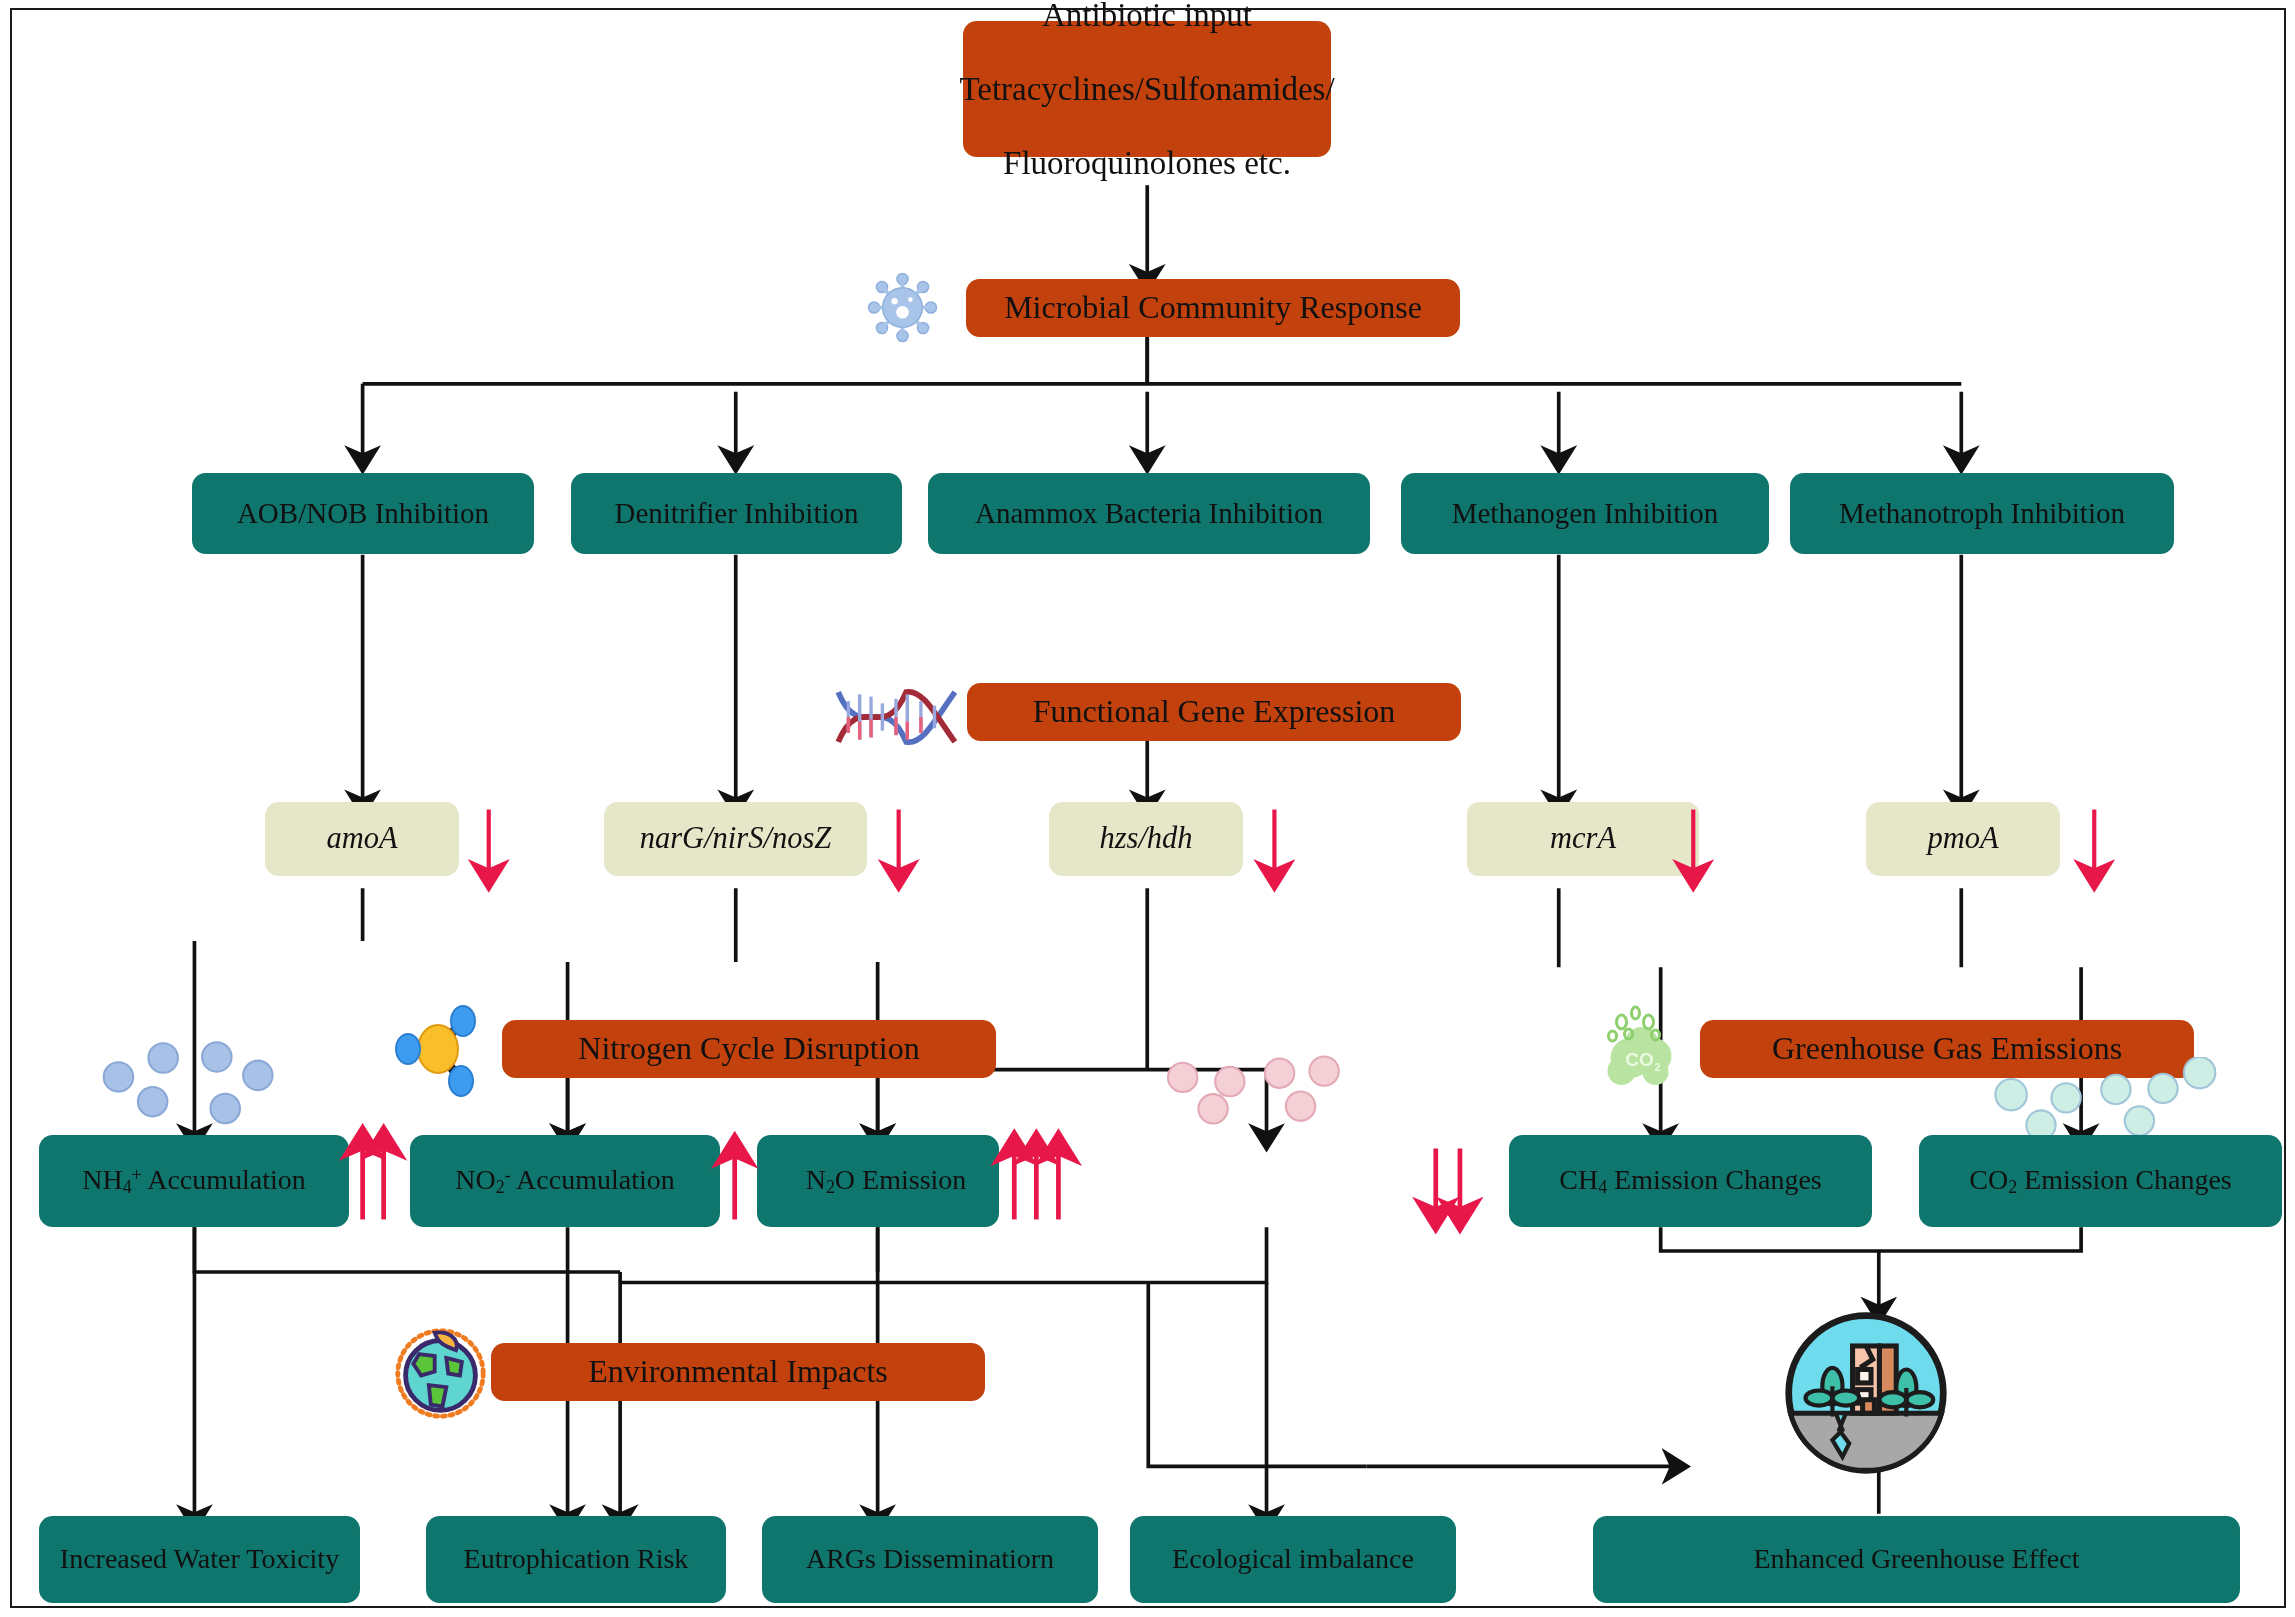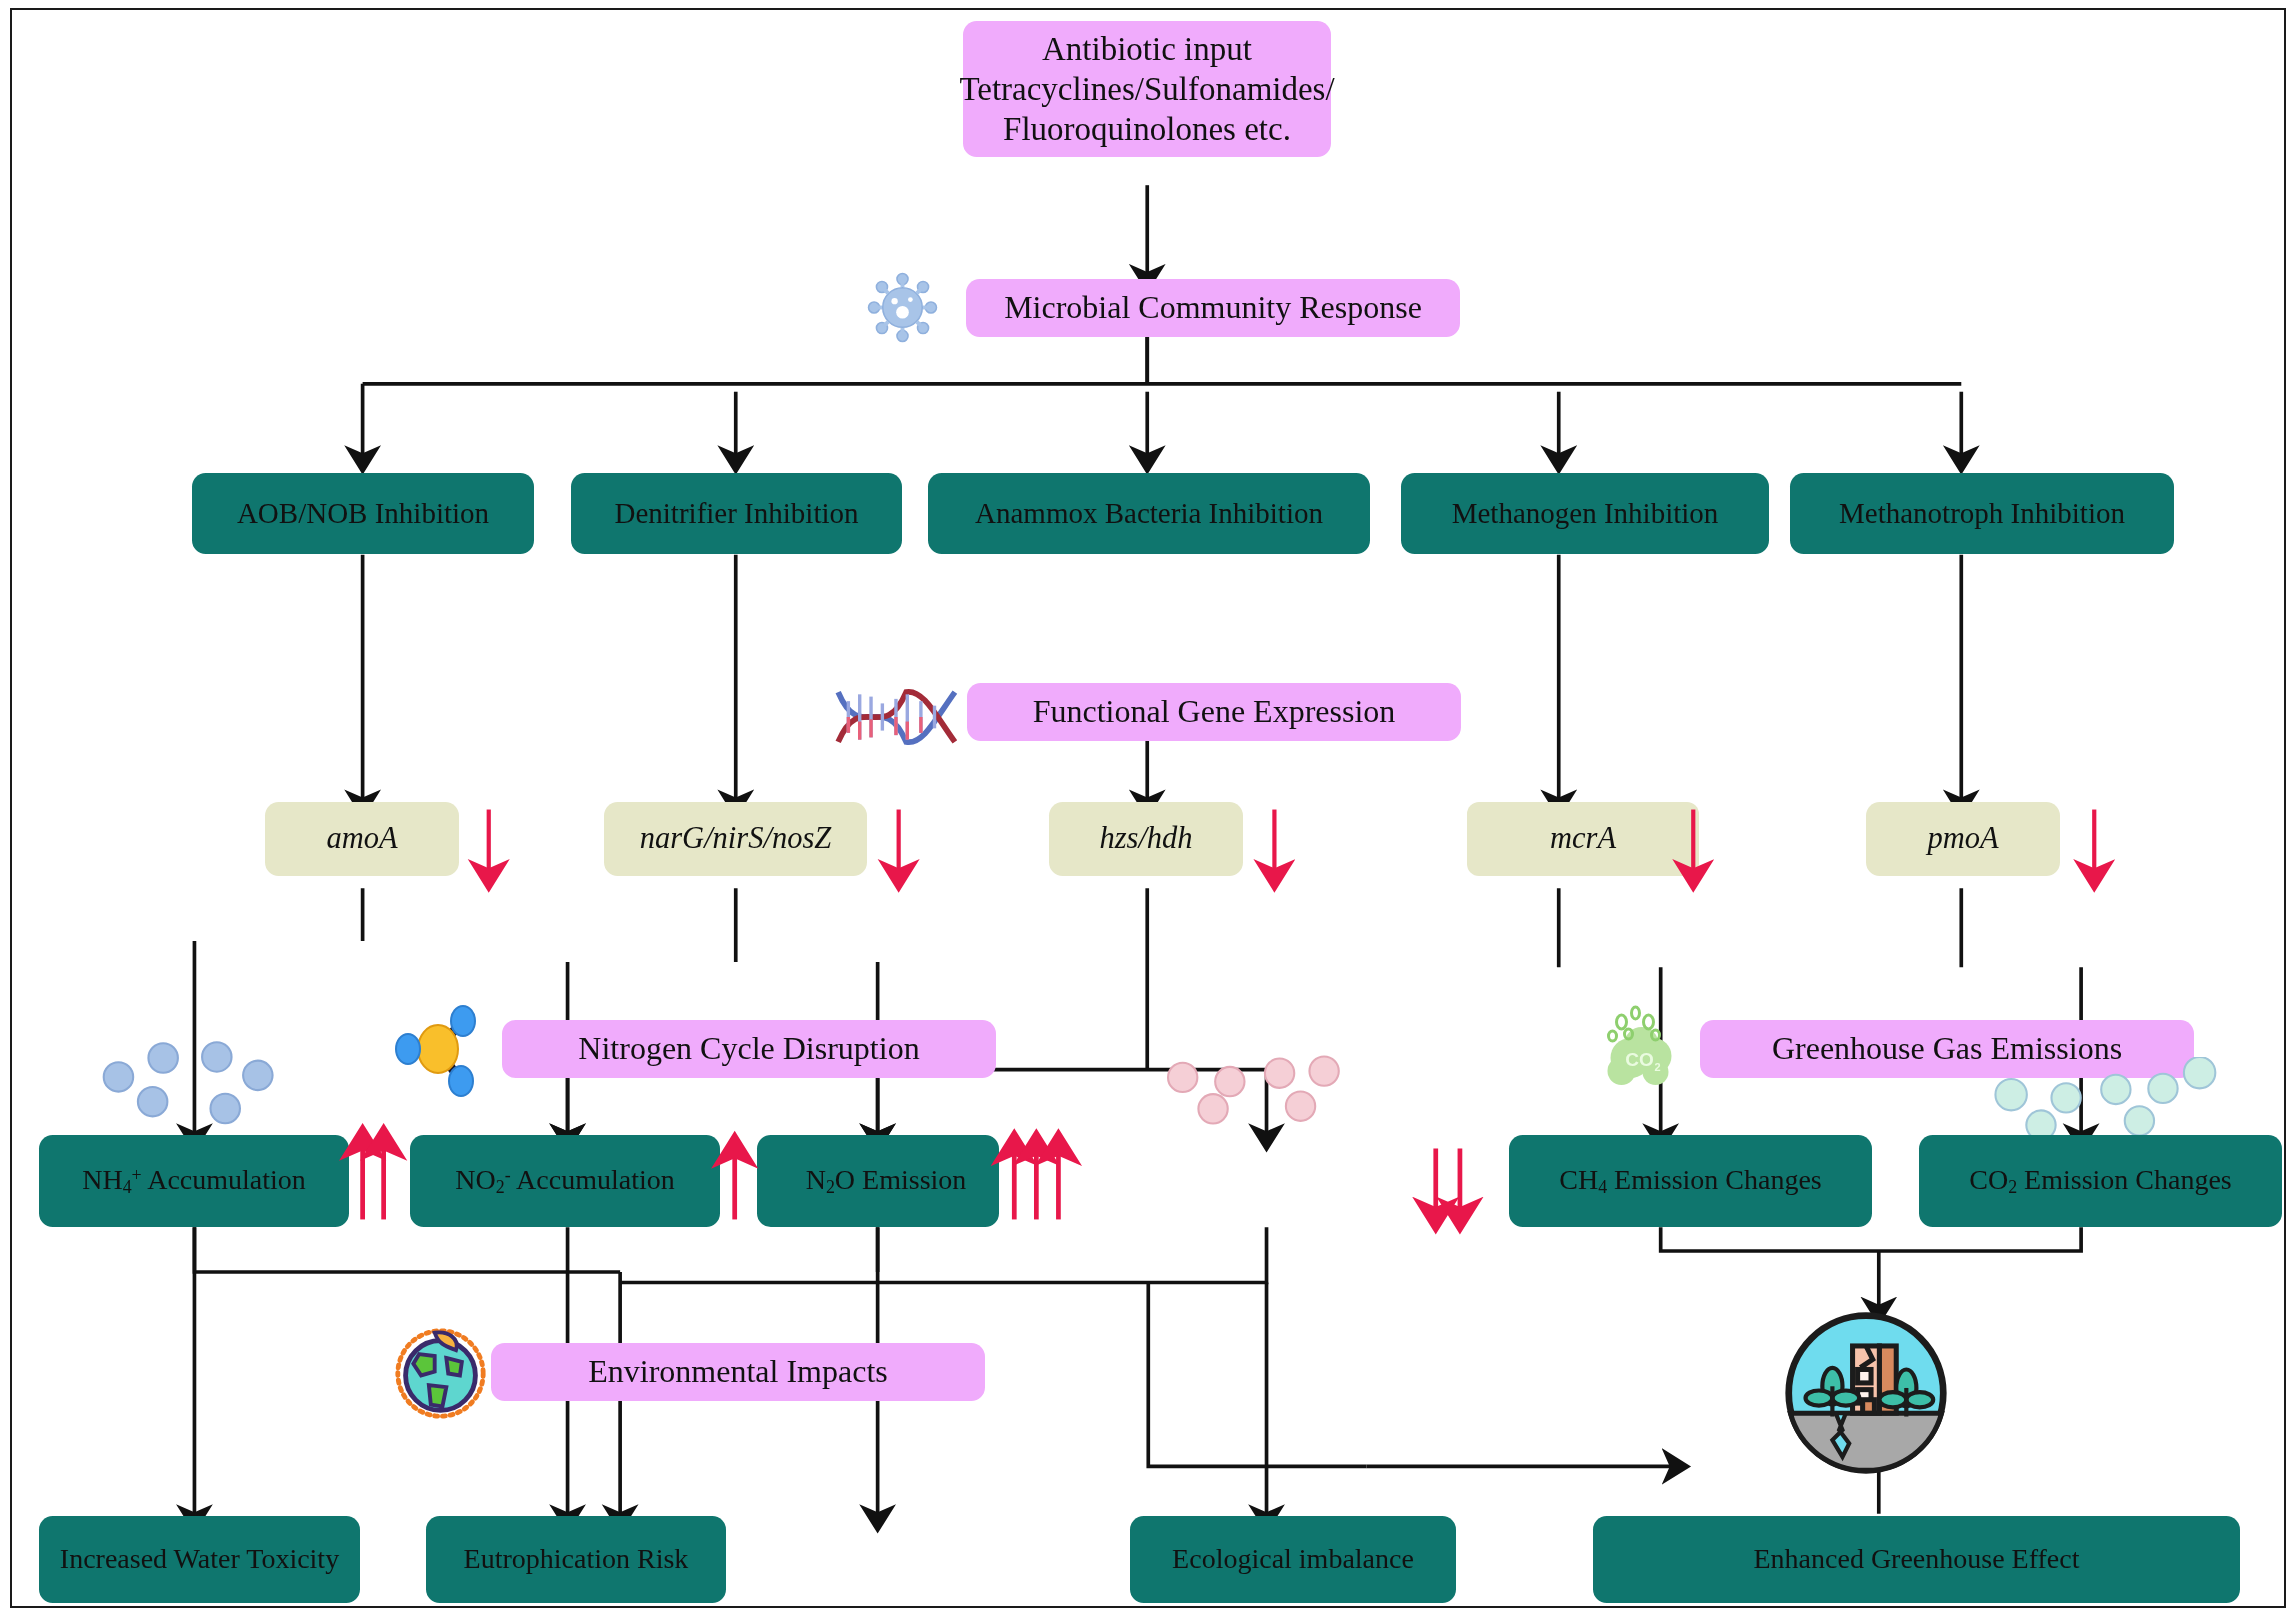--- a/index.html
+++ b/index.html
@@ -2,21 +2,21 @@
 <html style="font-size:8.4px"><head>
 <meta charset="utf-8">
 <style>
   html,body{margin:0;padding:0;background:#ffffff;}
   body{font-family:"Liberation Serif","DejaVu Serif",serif;}
   #stage{position:relative;width:2295px;height:1618px;background:#ffffff;overflow:hidden;}
   #frame{position:absolute;left:9.5px;top:8.4px;width:2276px;height:1600px;border:2.6px solid #1a1a1a;box-sizing:border-box;}
   svg.wires{position:absolute;left:0;top:0;width:2295px;height:1618px;pointer-events:none;}
   .node{position:absolute;display:flex;align-items:center;justify-content:center;text-align:center;
         border-radius:13.7px;box-sizing:border-box;line-height:1.22;color:#111111;}
-  .pink{background:#f0abfc;}
+  .pink{background:#c2410c;gap:34px;}
   .mint{background:#0f766e;}
   .khaki{background:#e6e7c8;}
   .n-top{font-size:33px;padding:5.3px 9.5px;}
   .n-mid{font-size:32px;}
   .n-gene{font-size:30.5px;font-style:italic;}
   .n-box{font-size:29px;}
   .n-small{font-size:28px;}
   sub{font-size:.64em;vertical-align:-0.22em;}
   sup{font-size:.64em;vertical-align:0.42em;}
   .icon{position:absolute;}
@@ -325,20 +325,23 @@
       <line x1="74" y1="47" x2="74" y2="64" stroke-width="2.5"></line>
     </g>
   </svg>
 
   <div class="node mint n-small" style="left:39px;top:1516px;width:321px;height:87px;">
     <span>Increased Water Toxicity</span>
   </div>
   <div class="node mint n-small" style="left:426px;top:1516px;width:300px;height:87px;">
     <span>Eutrophication Risk</span>
   </div>
+  <div class="node mint n-small" style="left:762px;top:1516px;width:336px;height:87px;">
+    <span>ARGs Disseminatiorn</span>
+  </div>
   <div class="node mint n-small" style="left:1130px;top:1516px;width:326px;height:87px;">
     <span>Ecological imbalance</span>
   </div>
   <div class="node mint n-small" style="left:1593px;top:1516px;width:647px;height:87px;">
     <span>Enhanced Greenhouse Effect</span>
   </div>
 </div>
 
 
 </body></html>

